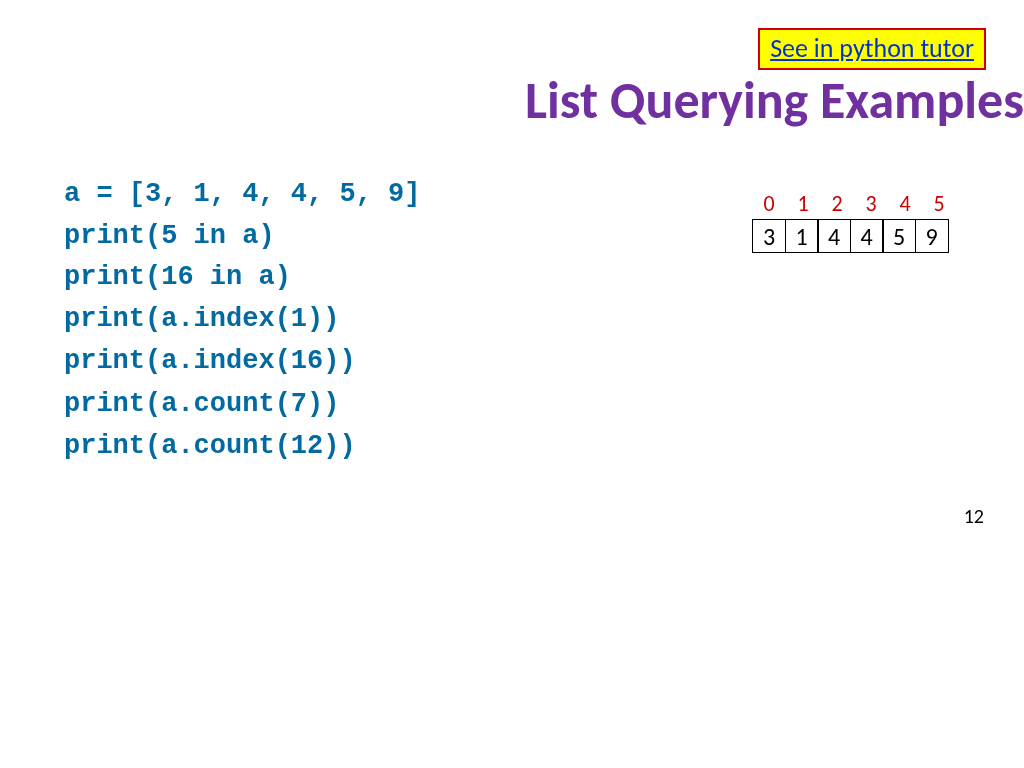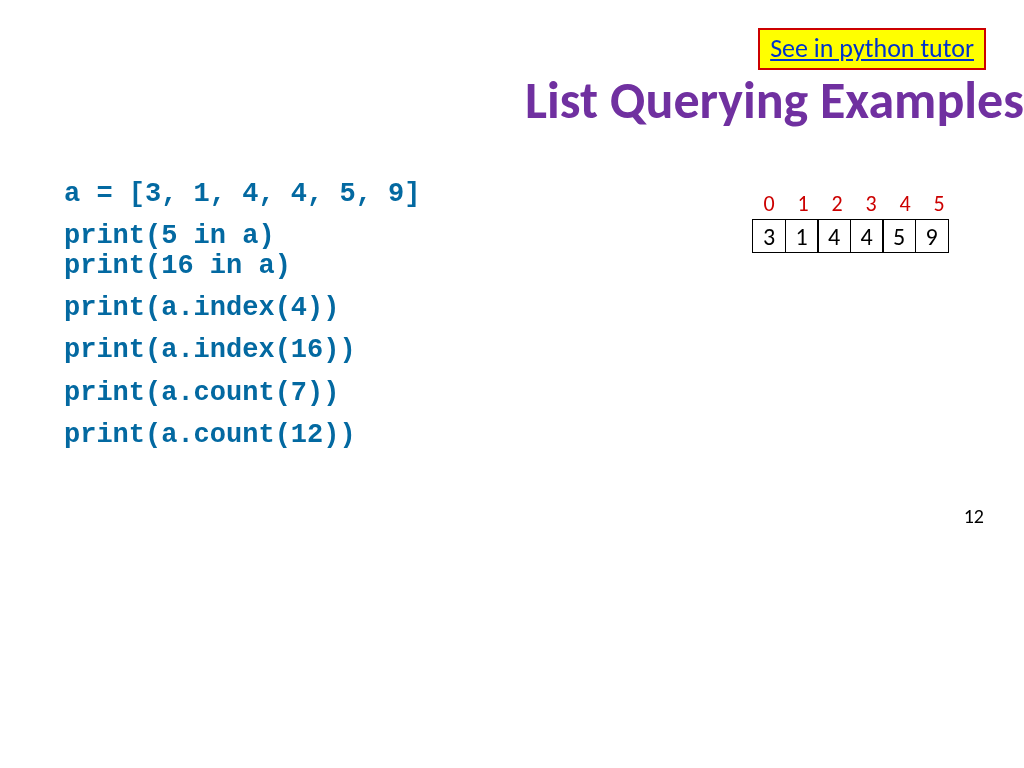--- a/index.html
+++ b/index.html
@@ -28,21 +28,21 @@
   .code-block {
     position: absolute;
     top: 180px; left: 64px;
     font-family: "Courier New", monospace;
     font-weight: bold;
     font-size: 27px;
     color: #0369a1;
     line-height: 1.05;
   }
   .code-line { margin-bottom: 14px; }
-  .code-line.tight { margin-bottom: 1px; }
+  .code-line.tight { margin-bottom: 12px; }
   .array-diagram {
     position: absolute;
     top: 190px; left: 752px;
   }
   .idx-row { display: flex; }
   .idx-cell {
     width: 34px; text-align: center;
     font-size: 22px; color: #cc0000;
     font-family: Calibri, Arial, sans-serif;
   }
@@ -67,21 +67,21 @@
 <div class="slide">
 
 <a class="tutor-link">See in python tutor</a>
 
 <h1 class="title">List Querying Examples</h1>
 
 <div class="code-block">
   <div class="code-line">a = [3, 1, 4, 4, 5, 9]</div>
   <div class="code-line tight">print(5 in a)</div>
   <div class="code-line">print(16 in a)</div>
-  <div class="code-line">print(a.index(4))</div>
+  <div class="code-line">print(a.index(1))</div>
   <div class="code-line">print(a.index(16))</div>
   <div class="code-line">print(a.count(7))</div>
   <div class="code-line">print(a.count(12))</div>
 </div>
 
 <div class="array-diagram">
   <div class="idx-row">
     <div class="idx-cell">0</div>
     <div class="idx-cell">1</div>
     <div class="idx-cell">2</div>

